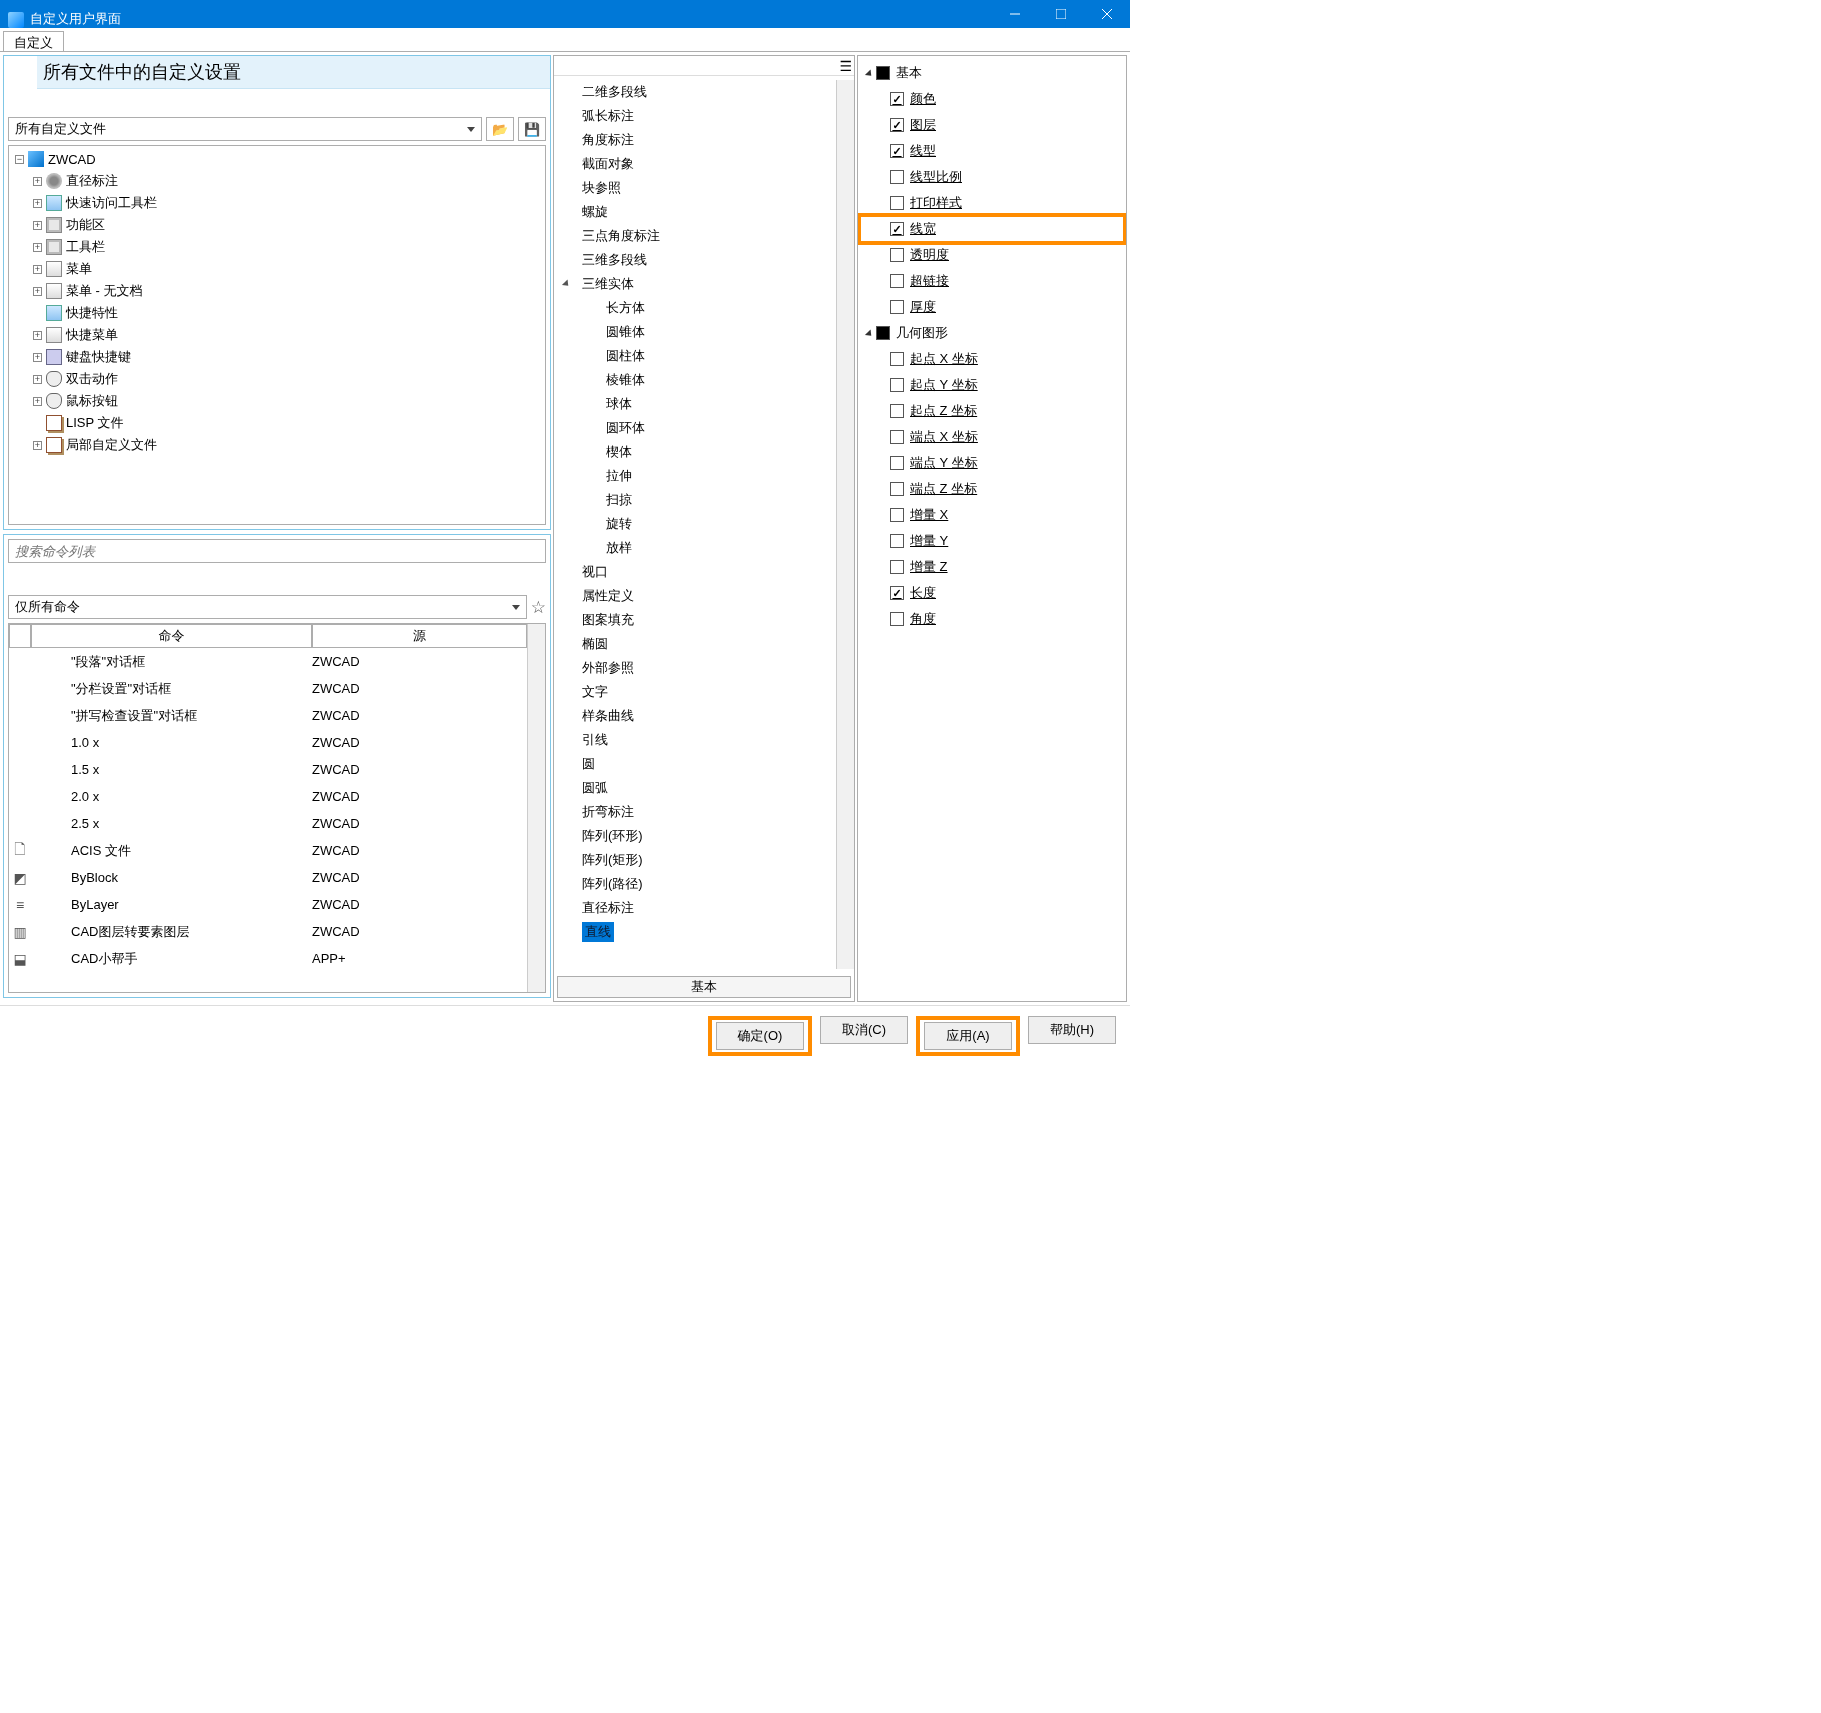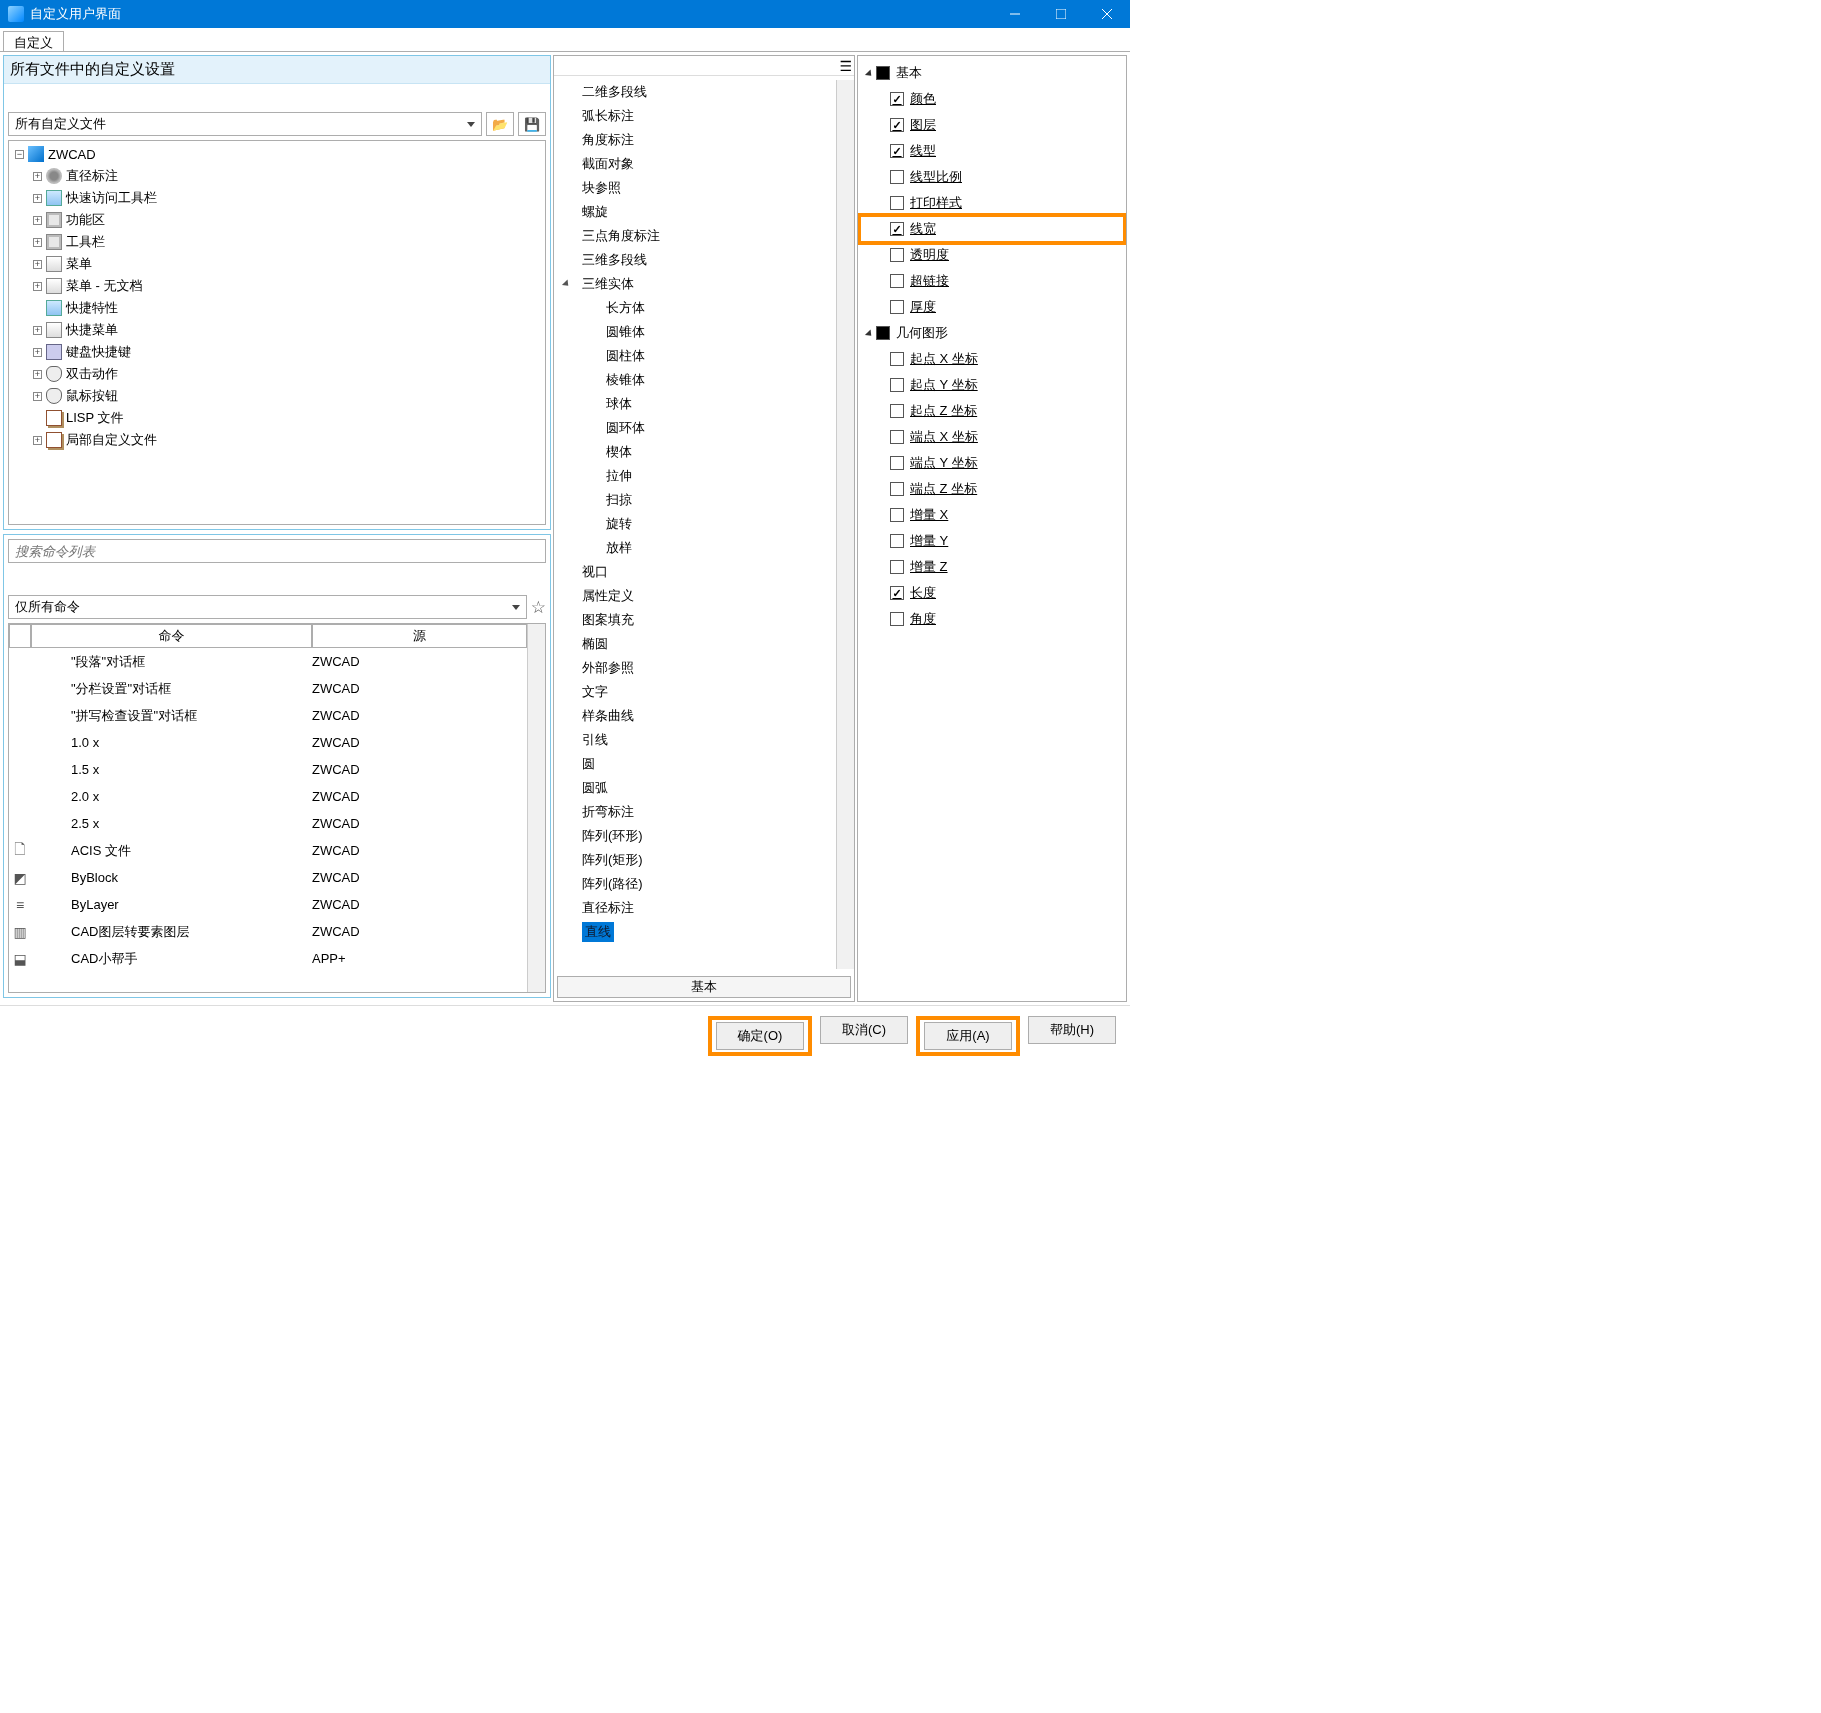--- a/index.html
+++ b/index.html
@@ -1,31 +1,31 @@
 <!DOCTYPE html>
 <html><head>
 <meta charset="utf-8">
 <style>
 * { box-sizing: border-box; margin: 0; padding: 0; }
 body { font-family: "Microsoft YaHei", Arial, sans-serif; font-size: 13px; background: #fff; overflow: hidden; }
 .window { width: 1130px; height: 1066px; display: flex; flex-direction: column; }
-.titlebar { background: #0078d7; color: #fff; height: 28px; display: flex; align-items: center; padding-left: 8px; font-size: 13px; }
+.titlebar { background: #0078d7; color: #fff; height: 28px; display: flex; align-items: flex-end; padding-left: 8px; font-size: 13px; }
 .titlebar .icon { width: 16px; height: 16px; margin-right: 6px; background: linear-gradient(135deg, #8fd3ff, #0087ff); border-radius: 2px; }
 .titlebar .spacer { flex: 1; }
 .win-btn { width: 46px; height: 28px; display: flex; align-items: center; justify-content: center; }
 .win-btn svg { width: 10px; height: 10px; stroke: #fff; }
 .tabs { height: 24px; display: flex; border-bottom: 1px solid #adadad; font-size: 13px; padding-top: 3px; }
 .tab { padding: 2px 10px; border: 1px solid #adadad; border-bottom: none; background: #fff; margin-left: 3px; }
 .content { flex: 1; display: flex; gap: 2px; padding: 3px; min-height: 0; }
 .col { display: flex; flex-direction: column; min-height: 0; }
 .col.left { width: 548px; }
 .col.mid { flex: 1; }
 .col.right { width: 270px; }
 .group { border: 1px solid #7fc6e6; margin-bottom: 4px; display: flex; flex-direction: column; min-height: 0; }
-.group-head { background: #e3f2fb; padding: 4px 6px; border-bottom: 1px solid #c7e4f4; font-size: 15px; }
+.group-head { background: #e3f2fb; padding: 4px 6px; border-bottom: 1px solid #c7e4f4; font-size: 18px; margin-left: 33px; }
 .row-bar { display: flex; align-items: center; gap: 4px; padding: 4px; margin-top: 24px; }
 .dropdown { flex: 1; height: 24px; border: 1px solid #adadad; background: #fff; display: flex; align-items: center; padding: 0 6px; justify-content: space-between; }
 .caret { border-left: 4px solid transparent; border-right: 4px solid transparent; border-top: 5px solid #444; }
 .icon-btn { width: 28px; height: 24px; border: 1px solid #adadad; display: flex; align-items: center; justify-content: center; }
 .tree { flex: 1; border: 1px solid #adadad; margin: 0 4px 4px 4px; overflow: auto; padding: 2px; font-size: 13px; }
 .tree .node { display: flex; align-items: center; height: 22px; white-space: nowrap; }
 .tree .expander { width: 9px; height: 9px; border: 1px solid #888; margin: 0 4px; display: flex; align-items: center; justify-content: center; font-size: 9px; line-height: 1; color: #444; cursor: pointer; }
 .tree .expander.empty { border: none; }
 .tree .nicon { width: 16px; height: 16px; margin-right: 4px; display: inline-block; }
 .nicon.app { background: linear-gradient(135deg, #6ac0ff, #0070cc); }

